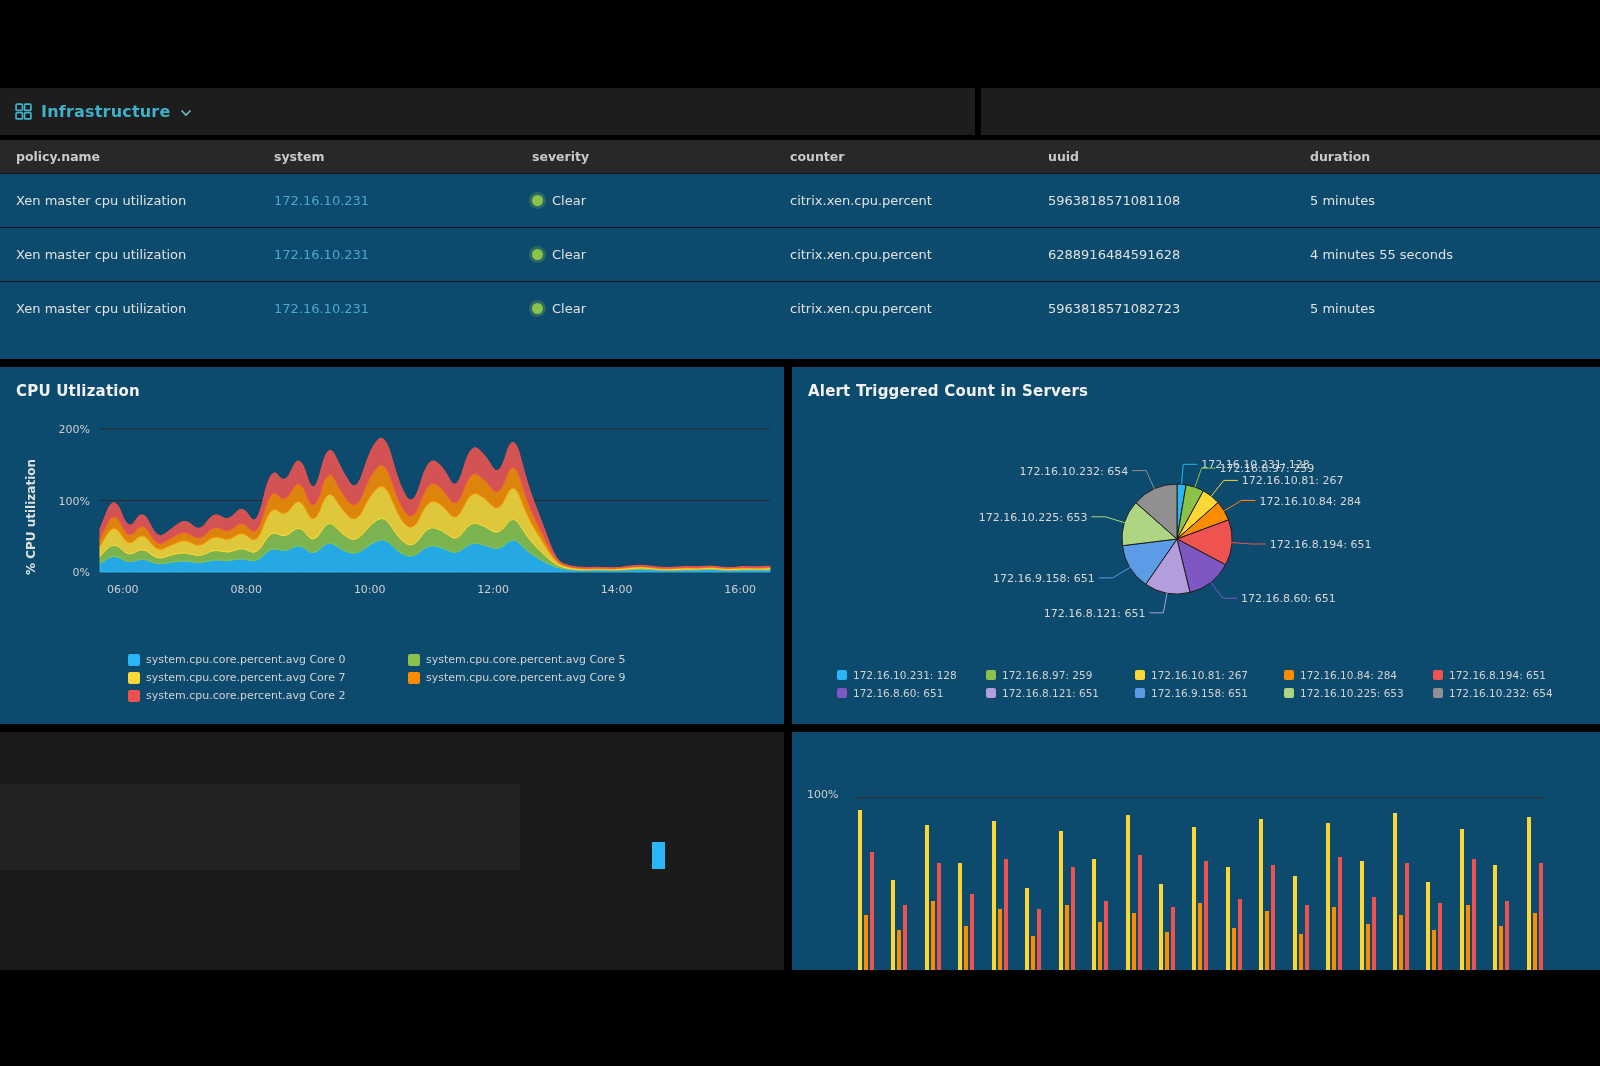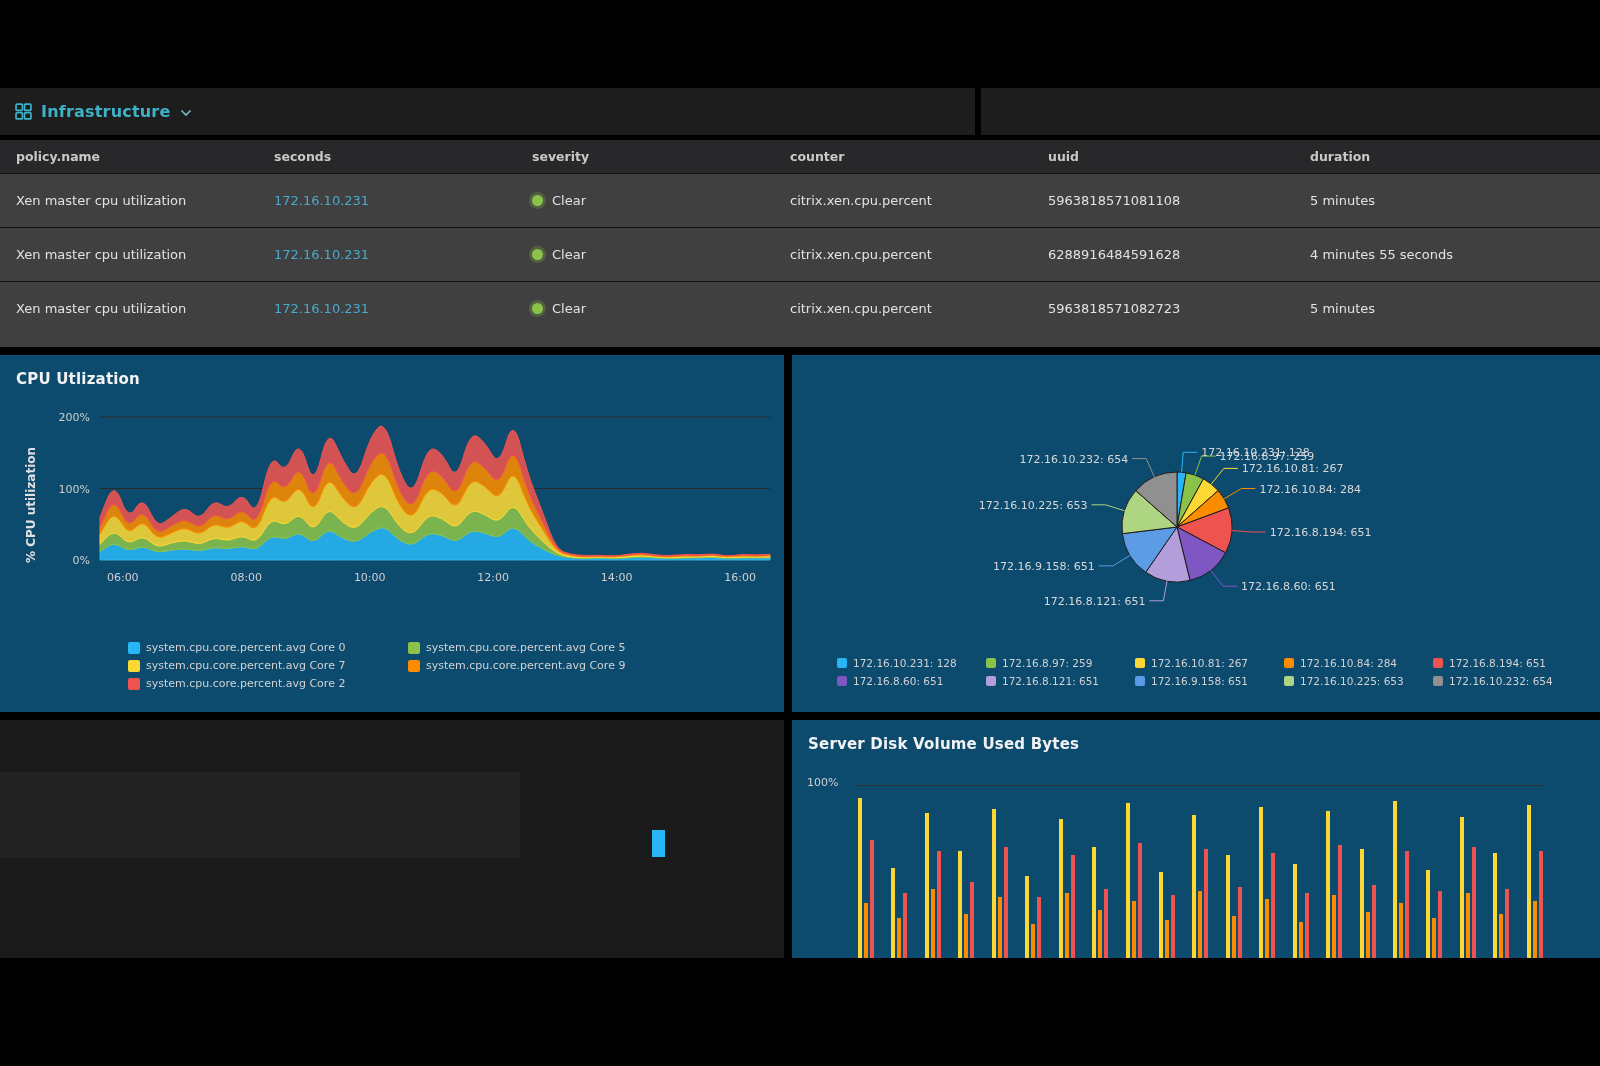--- a/index.html
+++ b/index.html
@@ -7,21 +7,21 @@
   body{width:1600px;height:1066px;background:#000;overflow:hidden;position:relative;
        font-family:"DejaVu Sans","Liberation Sans",sans-serif;color:#e6e6e6}
   .topbar{height:88px;background:#000}
   .header-row{display:flex;height:47px;gap:6px;margin-bottom:5px}
   .header-left{width:975px;background:#1d1d1e;display:flex;align-items:center;padding-left:15px;gap:9px}
   .header-right{flex:1;background:#1d1d1e}
   .hdr-icon{display:flex}
   .hdr-title{color:#3db2c9;font-size:16px;font-weight:700;letter-spacing:.2px;cursor:pointer}
   .hdr-chevron{display:flex;margin-top:3px;cursor:pointer}
 
-  .table-panel{background:#404040;padding-bottom:12px}
+  .table-panel{background:#0c4a6e;padding-bottom:24px}
   .alerts-table{width:100%;border-collapse:collapse;table-layout:fixed}
   .alerts-table th{background:#28282a;text-align:left;color:#c9c9c9;font-size:12.5px;font-weight:700;padding:9px 16px;cursor:pointer}
   .alerts-table td{padding:19px 16px;font-size:13px;color:#e2e2e2;border-top:1px solid #121214;
                    white-space:nowrap;overflow:hidden;text-overflow:ellipsis}
   .monitor-link{color:#4aa8cc;cursor:pointer}
   .sev{display:flex;align-items:center;gap:9px}
   .sev-dot{width:11px;height:11px;border-radius:50%;flex:none}
 
   .row{display:flex;gap:8px}
   .row2{height:357px;margin-top:8px}
@@ -87,21 +87,21 @@
       <col style="width:258px">
         <col style="width:258px">
         <col style="width:258px">
       <col style="width:258px">
         <col style="width:262px">
         <col>
     </colgroup>
     <thead>
         <tr id="thead-row">
           <th>policy.name</th>
-          <th>seconds</th>
+          <th>system</th>
           <th>severity</th>
           <th>counter</th>
           <th>uuid</th>
           <th>duration</th>
         </tr>
       </thead>
     <tbody id="tbody">
         <tr>
           <td>Xen master cpu utilization</td>
           <td><span class="monitor-link">172.16.10.231</span></td>
@@ -185,20 +185,21 @@
           <span class="swatch" style="background: rgb(251, 140, 0);"></span>
           <span>system.cpu.core.percent.avg Core 9</span>
         </div>
         <div class="legend-item">
           <span class="swatch" style="background: rgb(239, 83, 80);"></span>
           <span>system.cpu.core.percent.avg Core 2</span>
         </div>
       </div>
   </section>
   <section class="panel pie-panel">
+    <h2 class="panel-title">Alert Triggered Count in Servers</h2>
     <svg id="pie-chart" class="pie-chart" width="808" height="300">
         <path d="M385,172 L385.0,117.0 A55,55 0 0 1 394.1,117.8 Z" fill="#29b6f6" stroke="#1c1c1d" stroke-width="1"></path>
         <polyline points="389.6,117.2 391.2,97.3 405.2,97.3" fill="none" stroke="#29b6f6" stroke-width="1"></polyline>
         <text x="409.2" y="101.3" text-anchor="start" fill="#d8d8d8" font-size="11">172.16.10.231: 128</text>
         <path d="M385,172 L394.1,117.8 A55,55 0 0 1 411.4,123.8 Z" fill="#8bc34a" stroke="#1c1c1d" stroke-width="1"></path>
         <polyline points="403.0,120.0 409.6,101.1 423.6,101.1" fill="none" stroke="#8bc34a" stroke-width="1"></polyline>
         <text x="427.6" y="105.1" text-anchor="start" fill="#d8d8d8" font-size="11">172.16.8.97: 259</text>
         <path d="M385,172 L411.4,123.8 A55,55 0 0 1 426.2,135.6 Z" fill="#fdd835" stroke="#1c1c1d" stroke-width="1"></path>
         <polyline points="419.3,129.0 431.8,113.4 445.8,113.4" fill="none" stroke="#fdd835" stroke-width="1"></polyline>
         <text x="449.8" y="117.4" text-anchor="start" fill="#d8d8d8" font-size="11">172.16.10.81: 267</text>
@@ -268,21 +269,20 @@
       </div>
   </section>
 </div>
 
 <div class="row row3">
   <section class="panel aws-panel">
     <div class="aws-subarea"></div>
     <div class="aws-bar" id="aws-bar" style="background: rgb(41, 182, 246);"></div>
   </section>
   <section class="panel disk-panel">
-    <h2 class="panel-title">Server Disk Volume Used Bytes</h2>
     <div class="disk-ytick">100%</div>
     <div class="disk-gridline"></div>
     <div id="disk-bars" class="disk-bars">
         <div class="bar-cluster">
           <span class="disk-bar" style="height: 200px; background: rgb(253, 216, 53);"></span>
           <span class="disk-bar" style="height: 95px; background: rgb(251, 140, 0);"></span>
           <span class="disk-bar" style="height: 158px; background: rgb(239, 83, 80);"></span>
         </div>
         <div class="bar-cluster">
           <span class="disk-bar" style="height: 130px; background: rgb(253, 216, 53);"></span>

